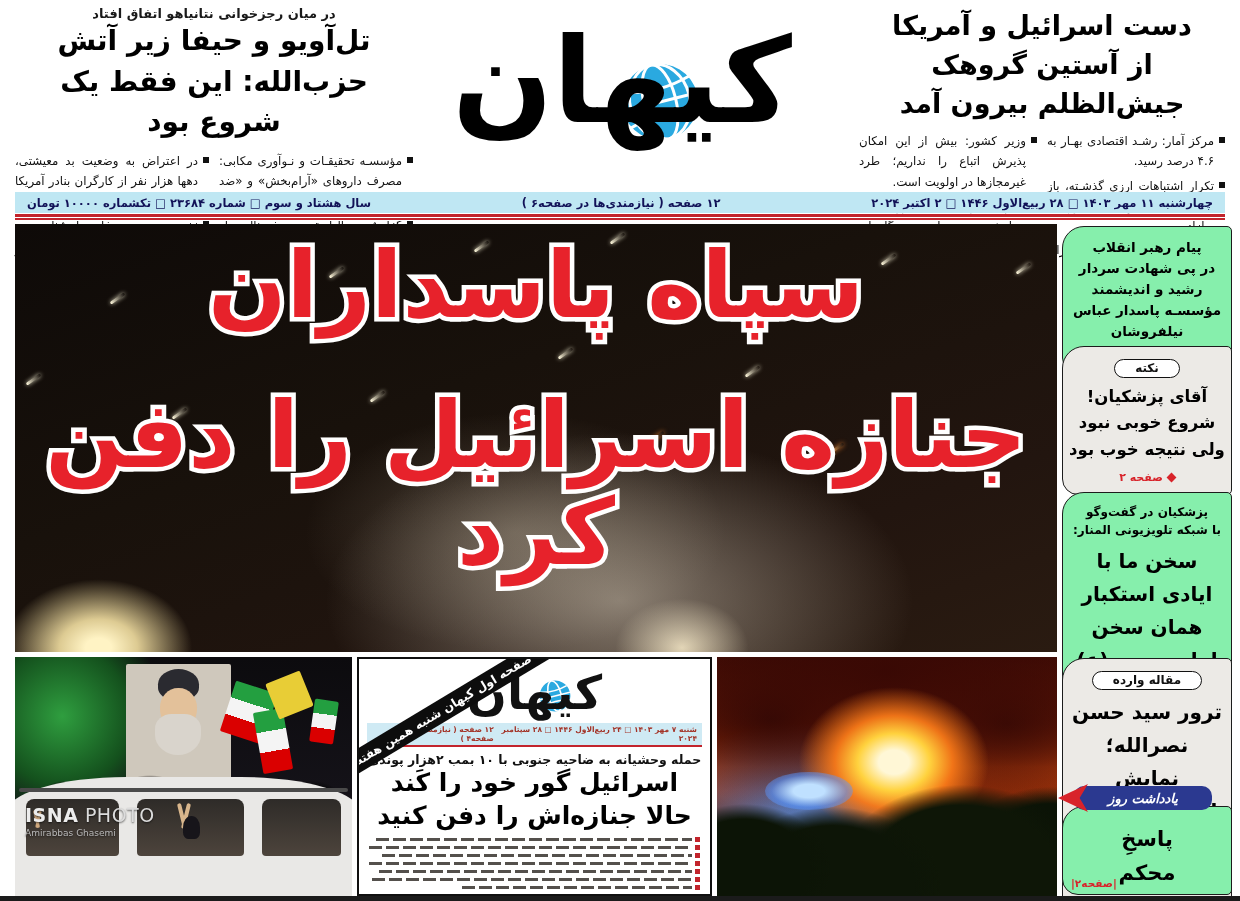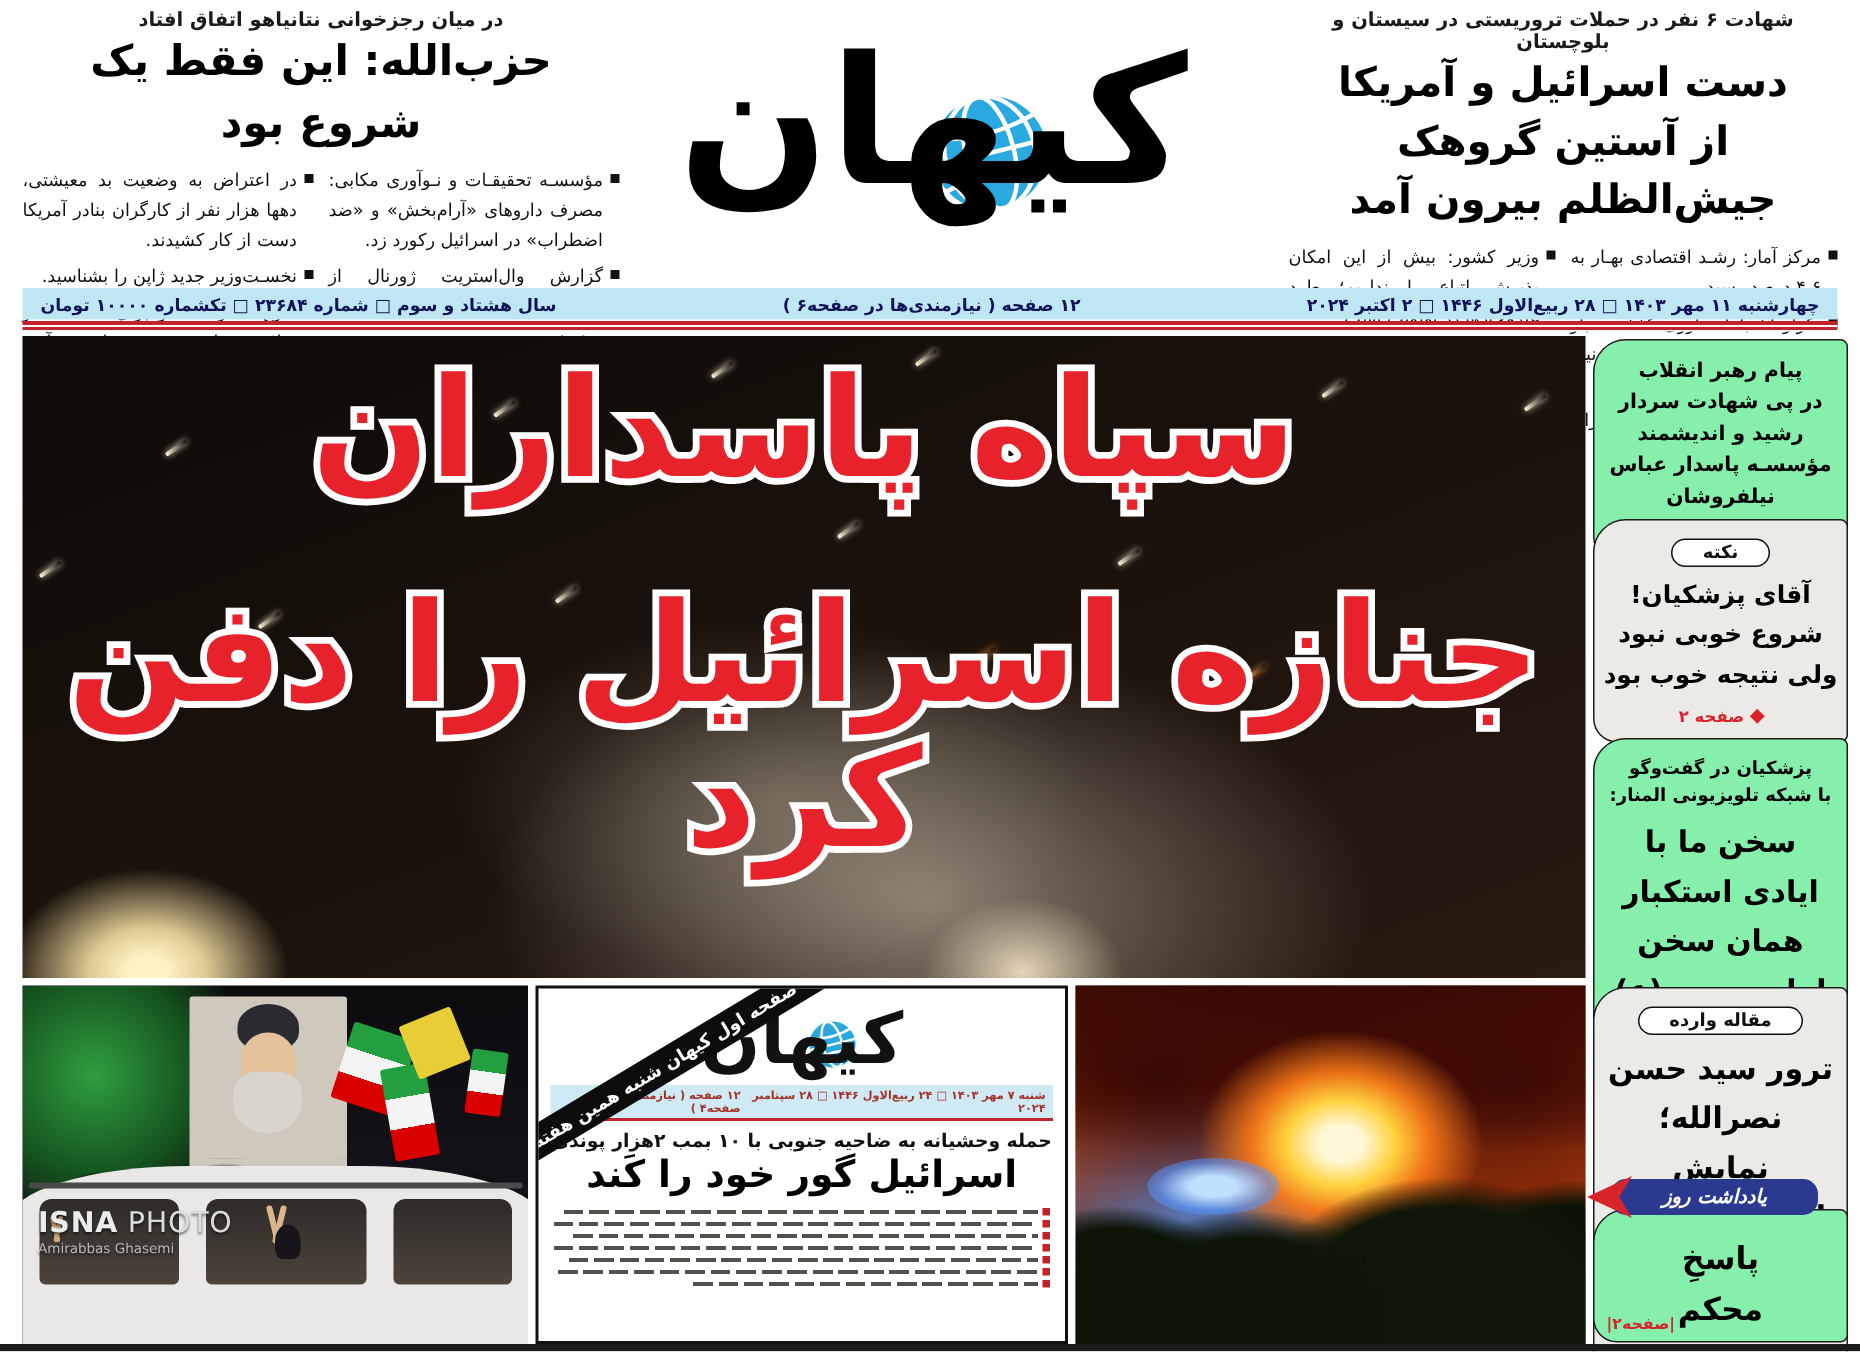--- a/index.html
+++ b/index.html
@@ -150,21 +150,20 @@
     background:radial-gradient(ellipse at 50% 50%, #bfe0ff 0 25%, rgba(90,150,255,.6) 60%, transparent 100%); border-radius:50%; }
 
   #bottomrule { position:absolute; left:0; top:896px; width:1240px; height:5px; background:#1b1b1b; }
 </style>
 </head>
 <body>
 
 <div id="page">
 
   <div class="tophead" id="top-right">
-    <div class="kicker">شهادت ۶ نفر در حملات تروریستی در سیستان و بلوچستان</div>
     <div class="bighead">
       <div>دست اسرائیل و آمریکا</div>
       <div>از آستین گروهک جیش‌الظلم بیرون آمد</div>
     </div>
     <div class="bullets">
       <div class="bcol">
         <div class="bitem"><span class="sq"></span><span>مرکز آمار: رشـد اقتصادی بهـار به ۴.۶ درصد رسید.</span></div>
         <div class="bitem"><span class="sq"></span><span>تکرار اشتباهات ارزی گذشـته، باز هم به بهانه کاهش اختلاف ارز نیما و آزاد.</span></div>
         <div class="bitem"><span class="sq"></span><span>تصمیم ارمنستان برای سرمایه‌گذاری در بندر چابهار.</span></div>
       </div>
@@ -185,20 +184,21 @@
         <path d="M8 24 Q42 34 76 24" fill="none" stroke="#fff" stroke-width="3"></path>
         <path d="M8 60 Q42 50 76 60" fill="none" stroke="#fff" stroke-width="3"></path>
       </g>
     </svg>
     <div class="logotxt">کیهان</div>
   </div>
 
   <div class="tophead" id="top-left">
     <div class="kicker">در میان رجزخوانی نتانیاهو اتفاق افتاد</div>
     <div class="bighead">
+      <div>تل‌آویو و حیفا زیر آتش</div>
       <div>حزب‌الله: این فقط یک شروع بود</div>
     </div>
     <div class="bullets">
       <div class="bcol">
         <div class="bitem"><span class="sq"></span><span>مؤسسـه تحقیقـات و نـوآوری مکابی: مصرف داروهای «آرام‌بخش» و «ضد اضطراب» در اسرائیل رکورد زد.</span></div>
         <div class="bitem"><span class="sq"></span><span>گزارش وال‌استریت ژورنال از شکست آرام اوکراین در نبرد با روسیه.</span></div>
       </div>
       <div class="bcol">
         <div class="bitem"><span class="sq"></span><span>در اعتراض به وضعیت بد معیشتی، دهها هزار نفر از کارگران بنادر آمریکا دست از کار کشیدند.</span></div>
         <div class="bitem"><span class="sq"></span><span>نخسـت‌وزیر جدید ژاپن را بشناسید.</span></div>
@@ -328,20 +328,21 @@
       </svg>
       <span class="t">کیهان</span>
     </div>
     <div class="minibar">
       <span>شنبه ۷ مهر ۱۴۰۳ □ ۲۴ ربیع‌الاول ۱۴۴۶ □ ۲۸ سپتامبر ۲۰۲۴</span>
       <span>۱۲ صفحه ( نیازمندی‌ها در صفحه۴ )</span>
     </div>
     <div class="minikick">حمله وحشیانه به ضاحیه جنوبی با ۱۰ بمب ۲هزار پوندی</div>
     <div class="minihl">
       <div>اسرائیل گور خود را کَند</div>
+      <div>حالا جنازه‌اش را دفن کنید</div>
     </div>
     <div class="minibody">
       <div class="tline" style="width:98%;"></div>
       <div class="tline" style="width:100%;"></div>
       <div class="tline" style="width:96%;"></div>
       <div class="tline" style="width:100%;"></div>
       <div class="tline" style="width:97%;"></div>
       <div class="tline" style="width:99%;"></div>
       <div class="tline" style="width:72%;"></div>
     </div>

